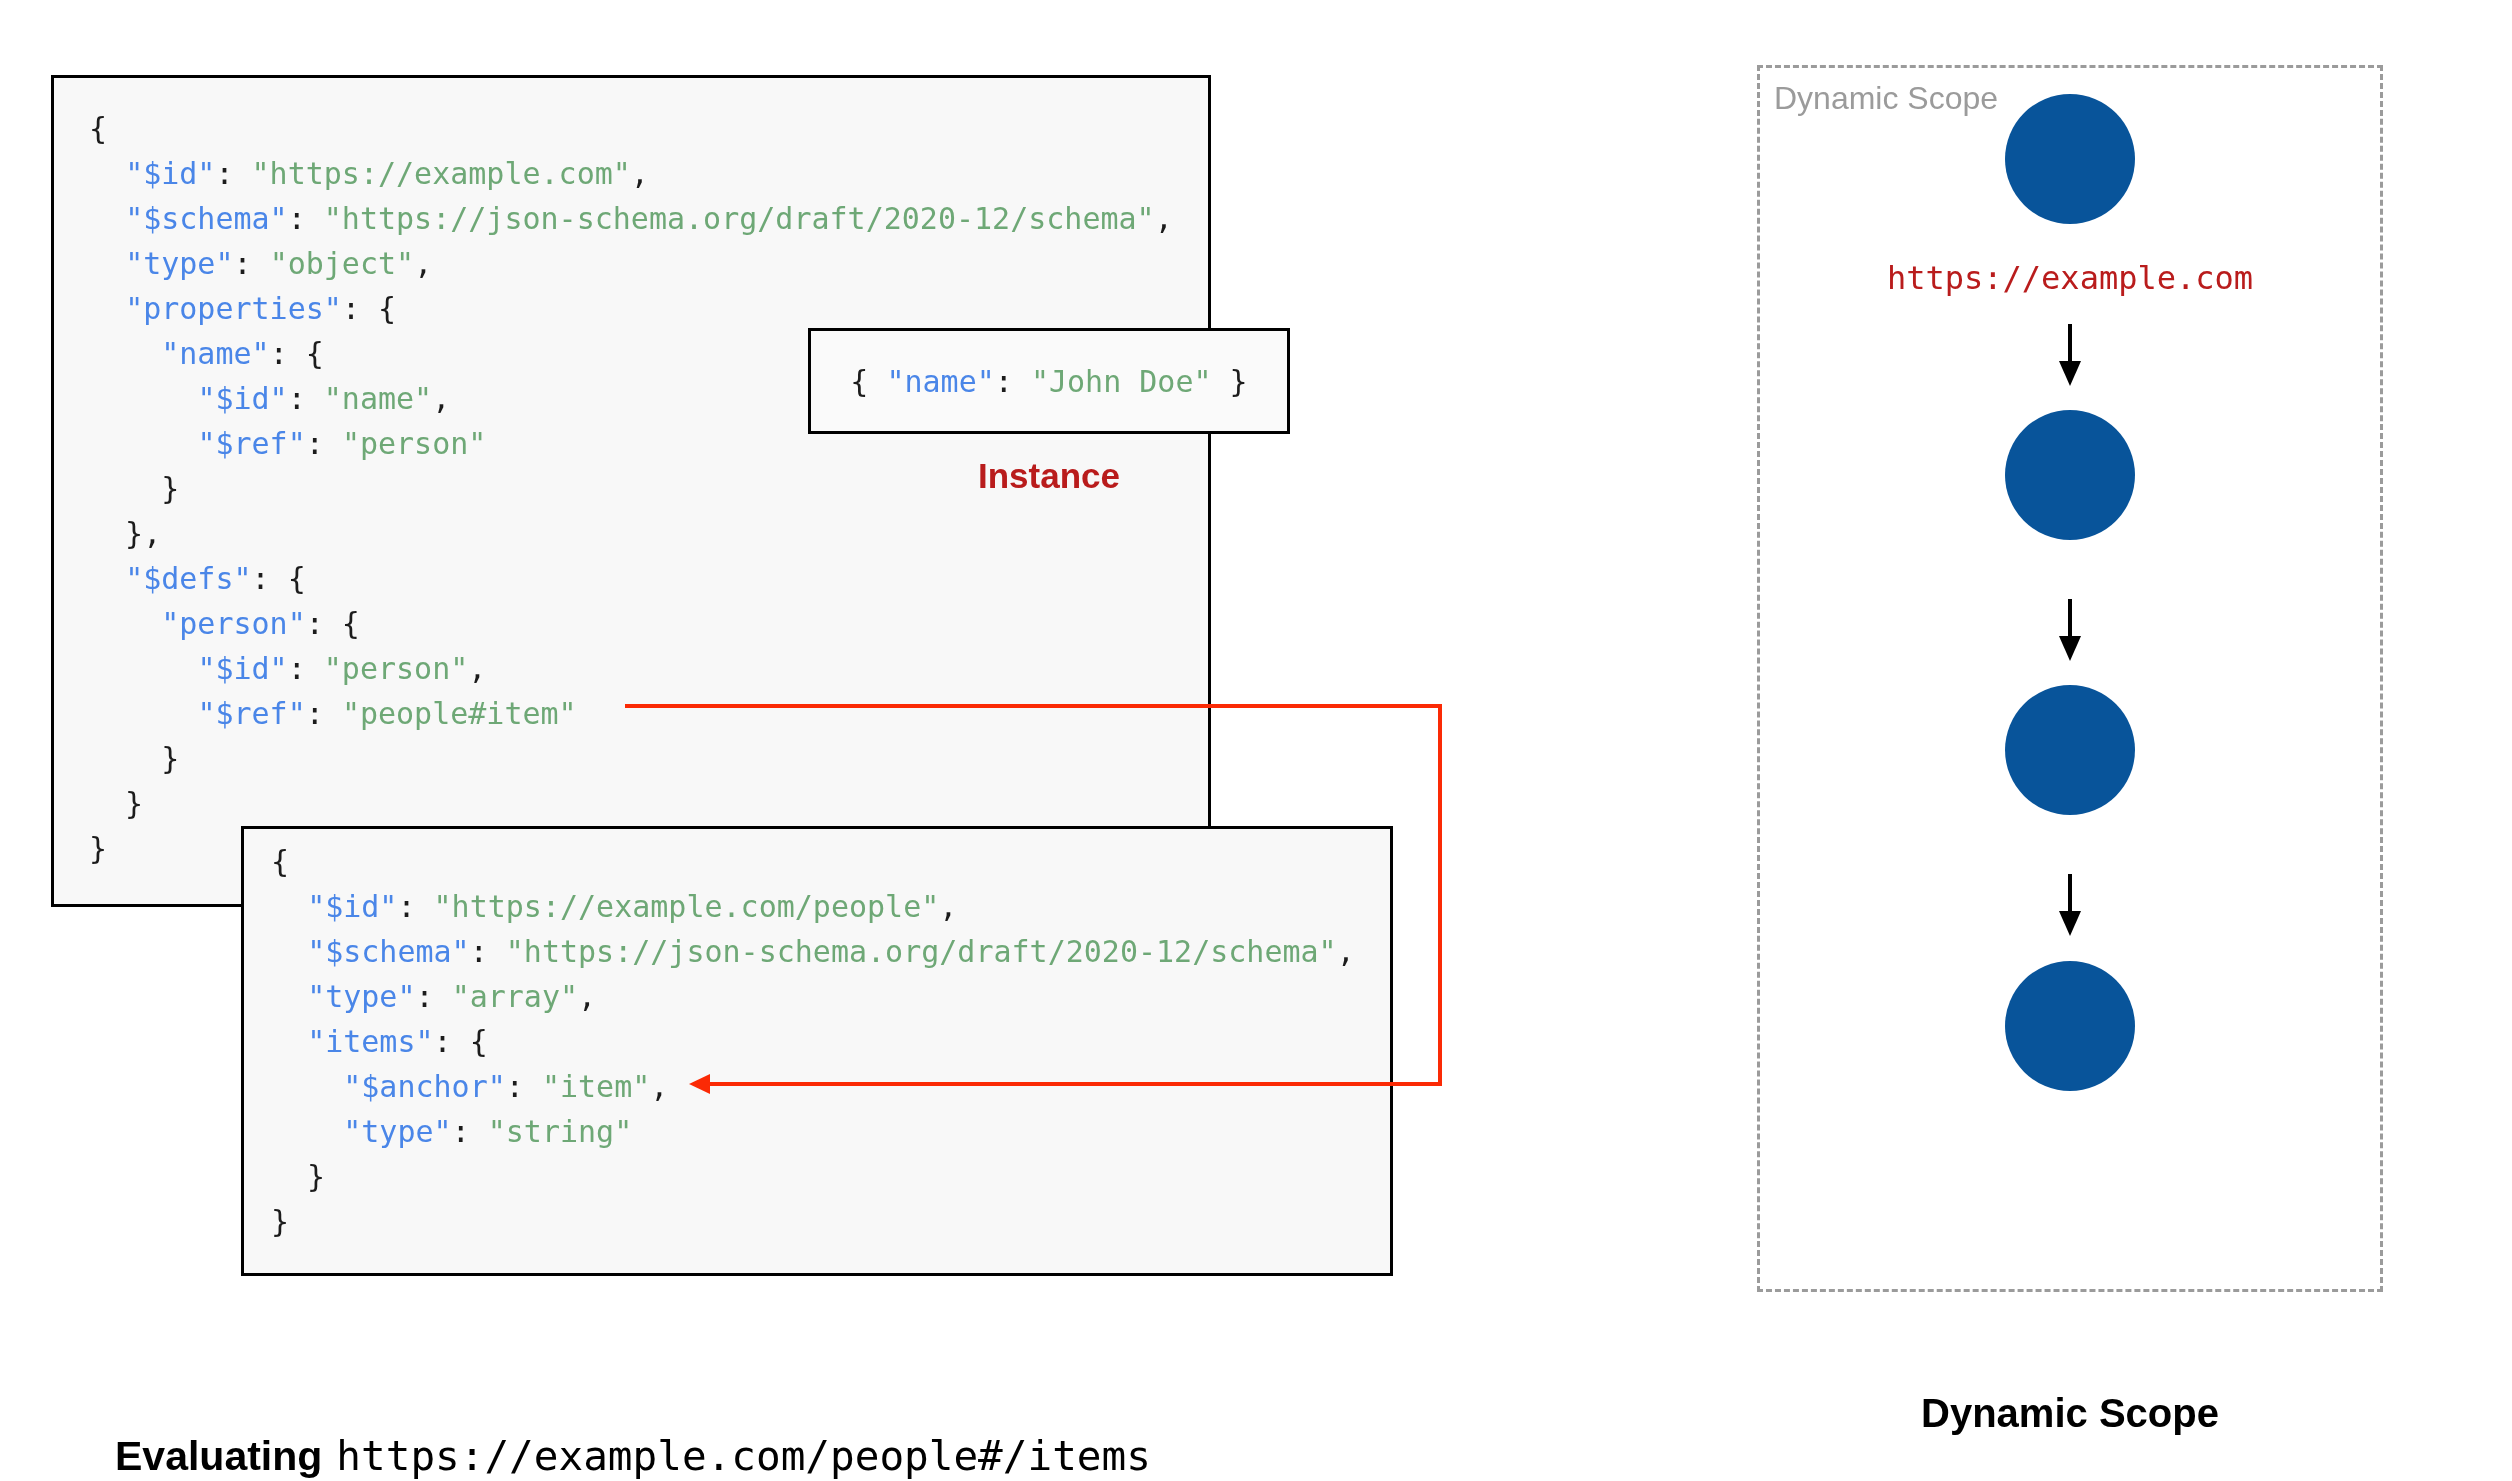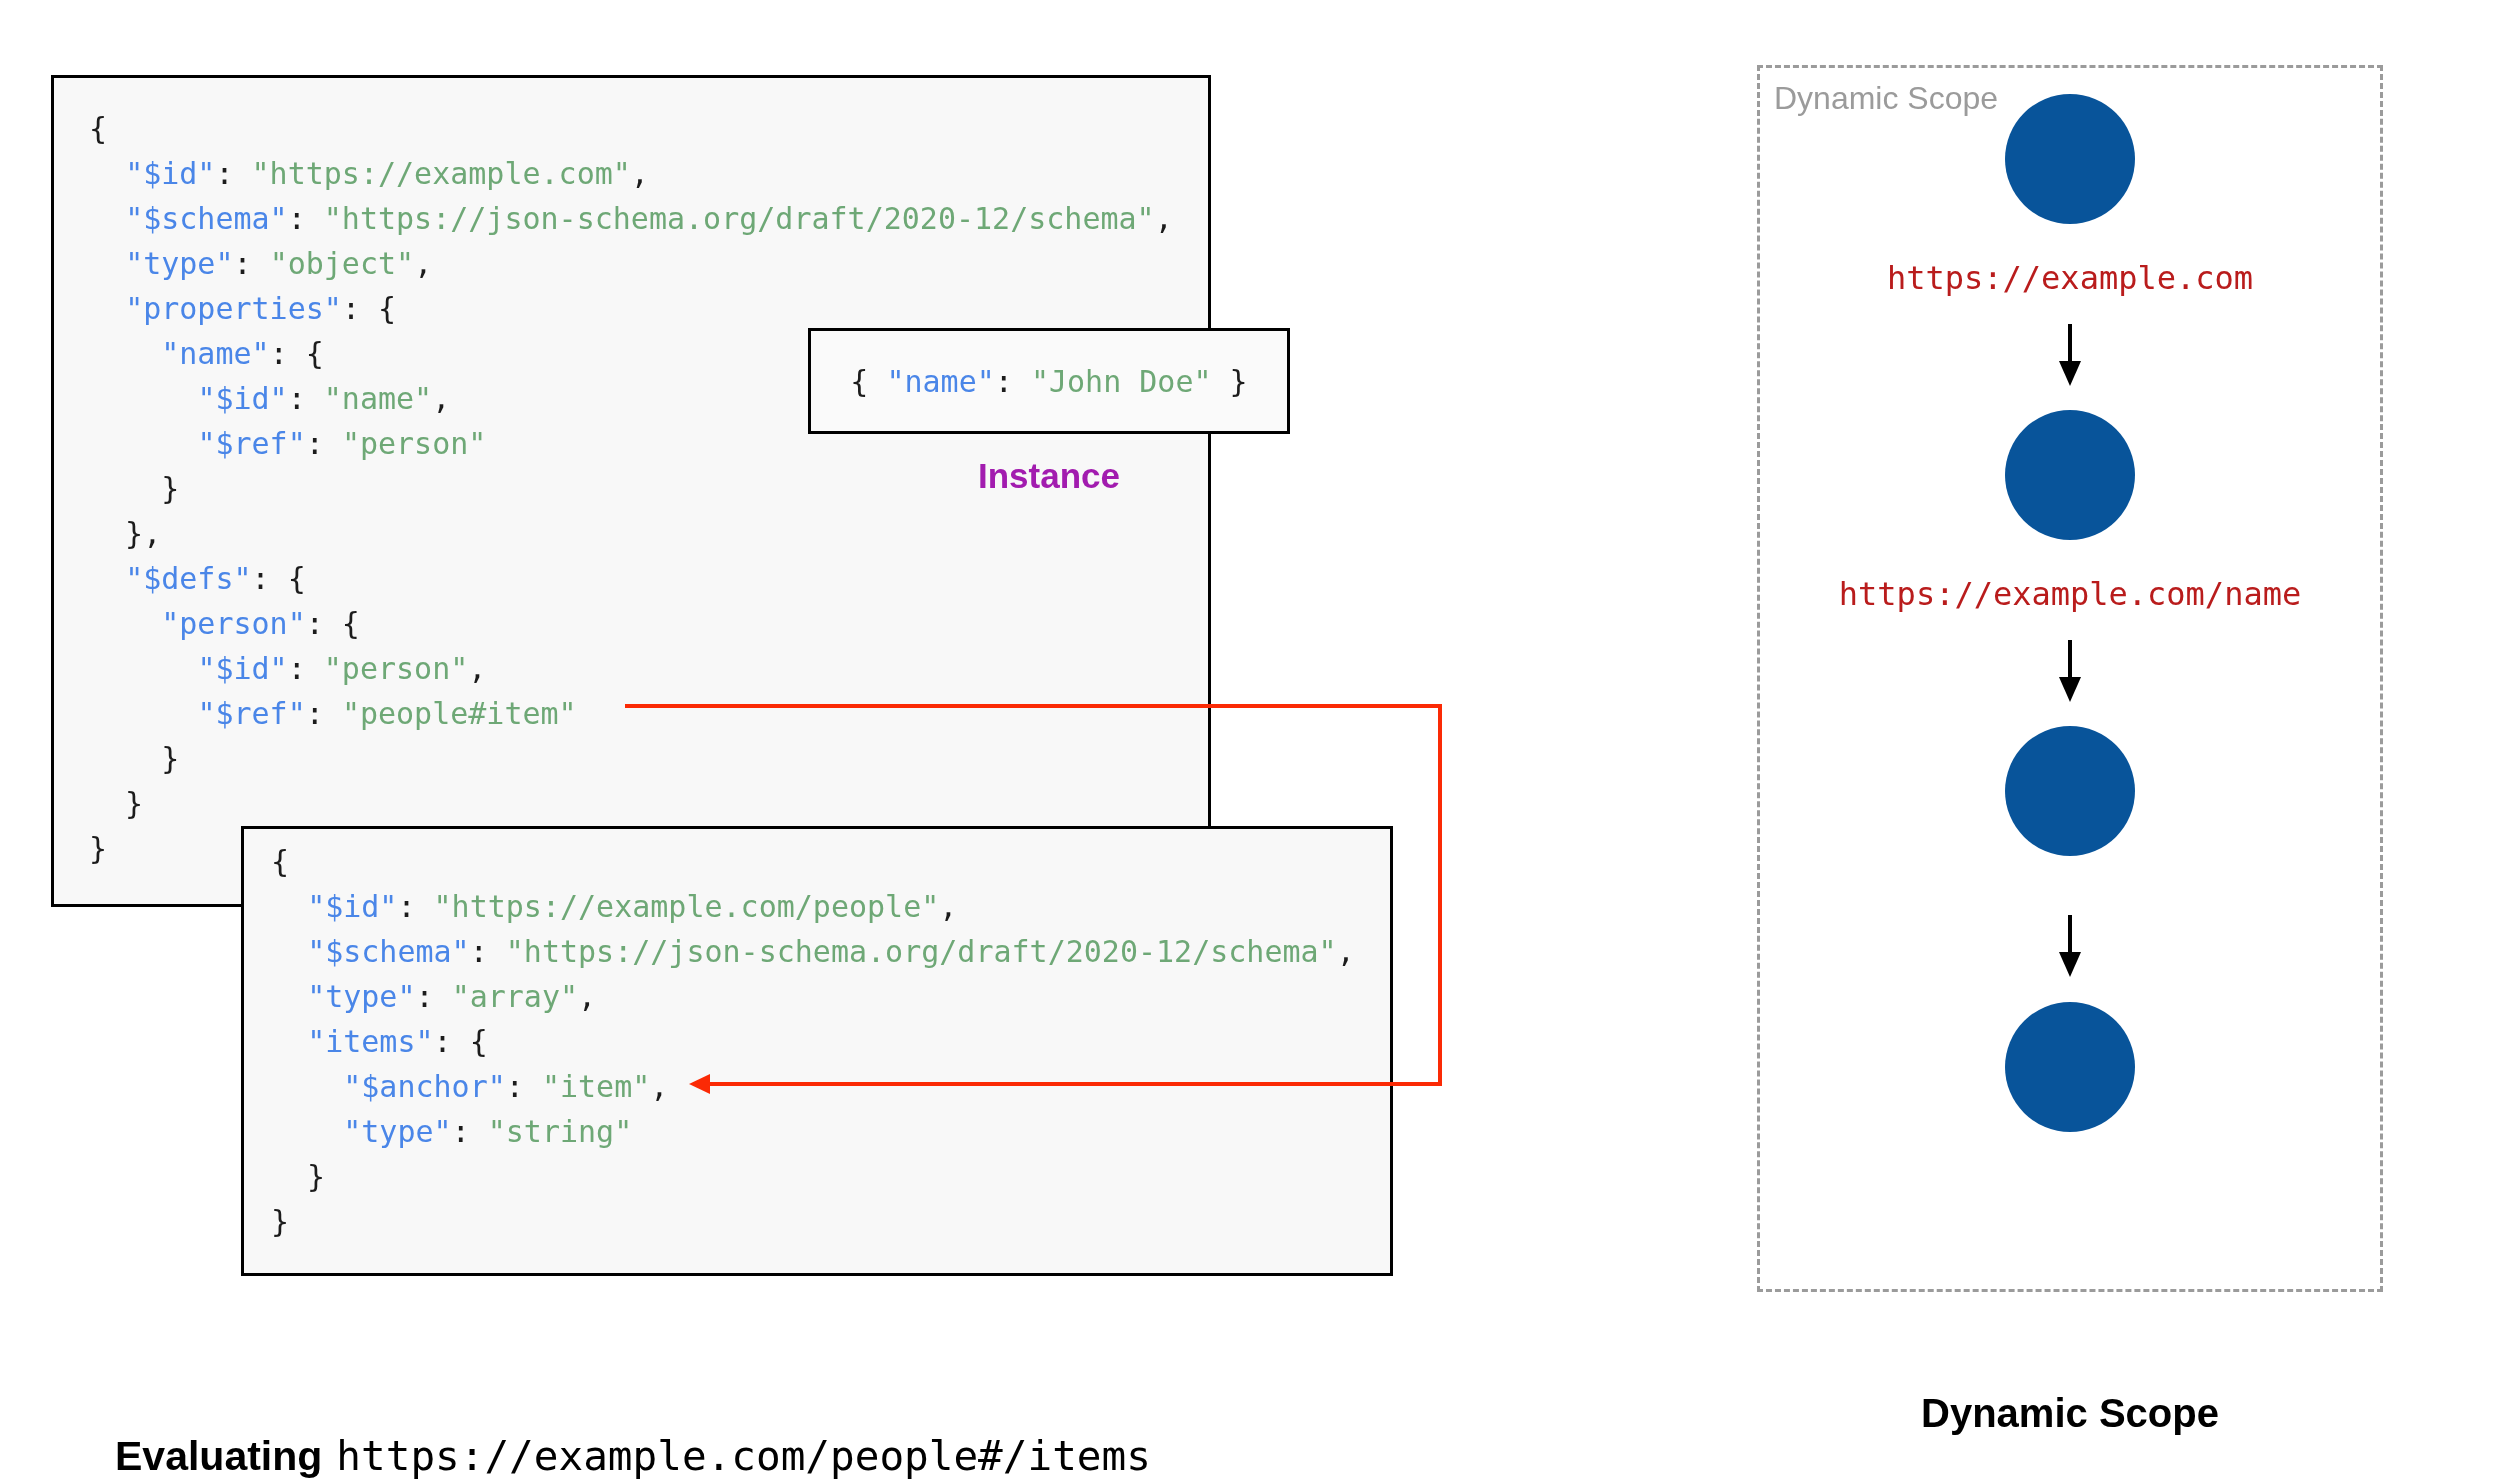--- a/index.html
+++ b/index.html
@@ -12,21 +12,21 @@
   #schema2{left:241px;top:826px;width:1152px;height:450px;padding:9.6px 0 0 27px;}
   #instance-box{left:808px;top:328px;width:482px;height:106px;background:#fafafa;
                 display:flex;align-items:center;justify-content:center;}
   .code{font-family:"DejaVu Sans Mono", monospace;font-size:30px;line-height:45px;}
   .code-line{white-space:pre;}
   .tok-p{color:#1c1c1c;}
   .tok-k{color:#4a86e8;}
   .tok-s{color:#6ea876;}
 
   #instance-label{position:absolute;left:808px;top:458px;width:482px;text-align:center;
-                  font-weight:bold;font-size:35px;line-height:35px;color:#a21caf;}
+                  font-weight:bold;font-size:35px;line-height:35px;color:#b91c1c;}
 
   
   .red-seg{position:absolute;background:#fb2a05;}
   #red-seg-top{left:625px;top:704px;width:817px;height:4.3px;}
   #red-seg-right{left:1438px;top:704px;width:4.3px;height:382px;}
   #red-seg-bottom{left:709px;top:1082px;width:733px;height:4.3px;}
   #red-arrowhead{position:absolute;left:689px;top:1074px;width:0;height:0;
                  border-top:10.2px solid transparent;border-bottom:10.2px solid transparent;
                  border-right:21.4px solid #fb2a05;}
 
@@ -108,21 +108,20 @@
   <div id="scope-box">
     <div id="scope-watermark">Dynamic Scope</div>
     <div id="scope-list">
         <div class="scope-circle"></div>
         <div class="scope-url">https://example.com</div>
         <div class="down-arrow">
           <div class="stem"></div>
           <div class="head"></div>
         </div>
         <div class="scope-circle"></div>
-        <div class="scope-url">https://example.com/name</div>
         <div class="down-arrow">
           <div class="stem"></div>
           <div class="head"></div>
         </div>
         <div class="scope-circle"></div>
         <div class="down-arrow">
           <div class="stem"></div>
           <div class="head"></div>
         </div>
         <div class="scope-circle"></div>

